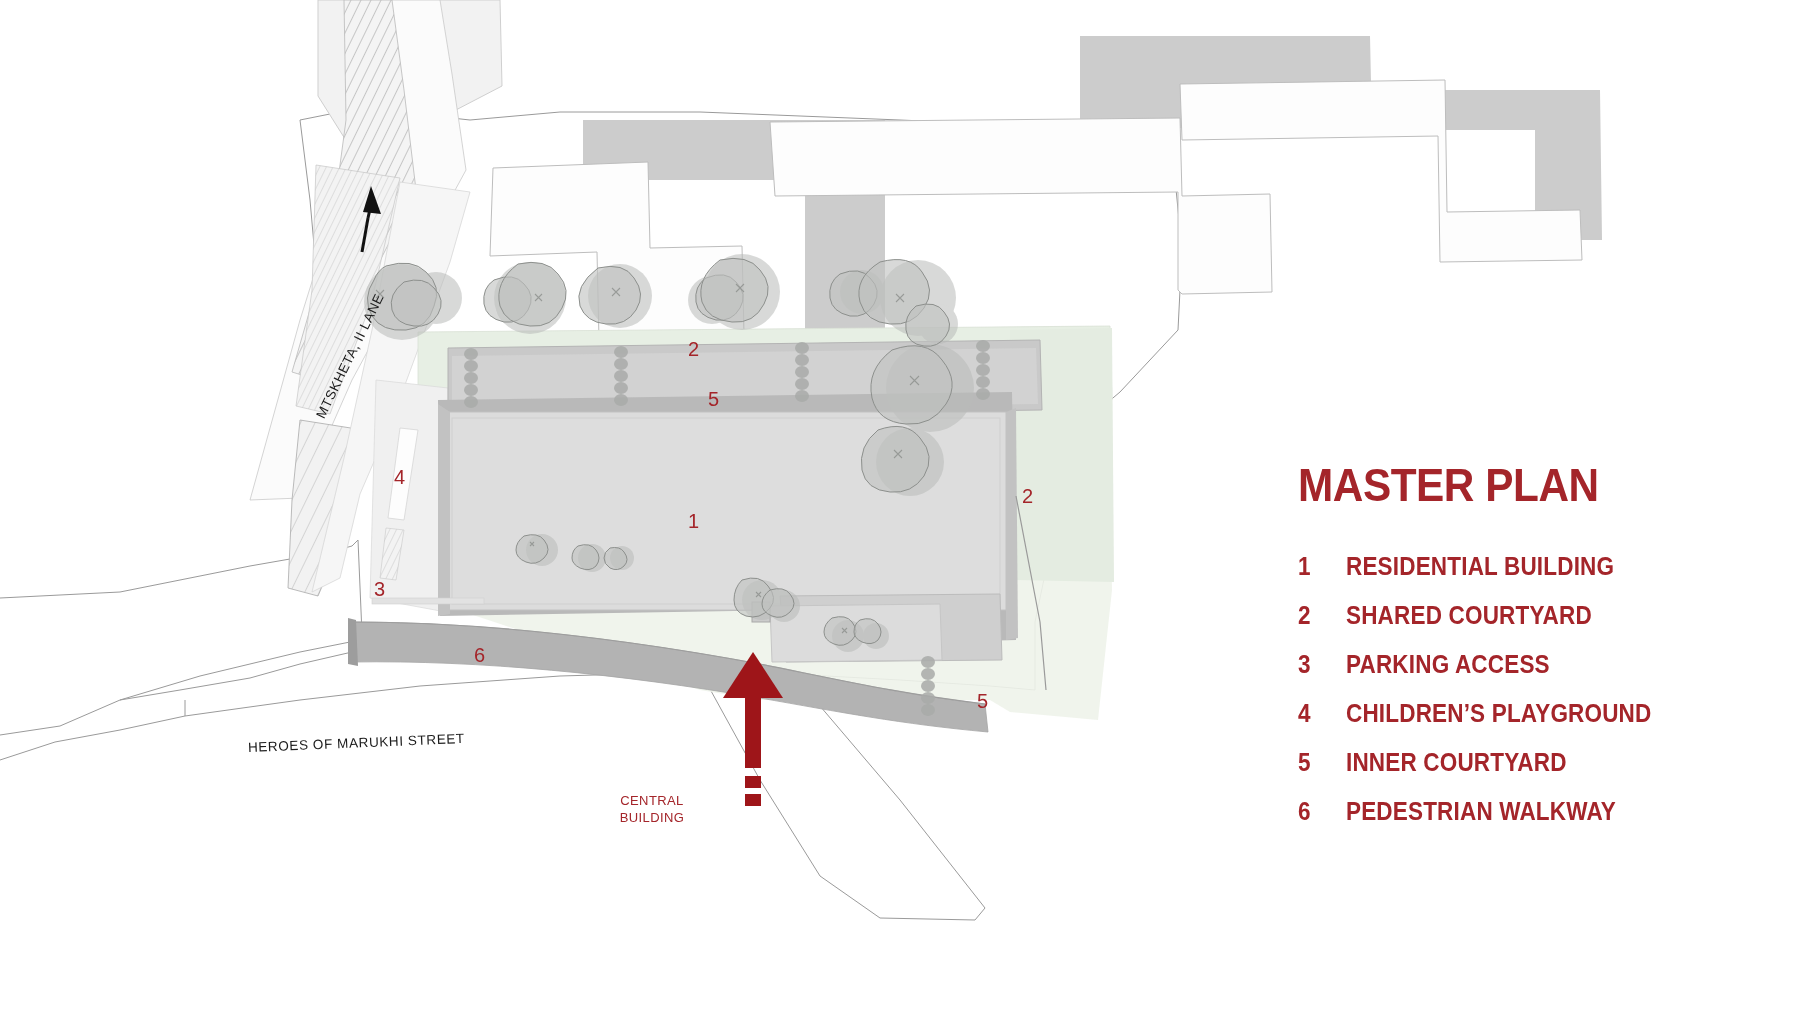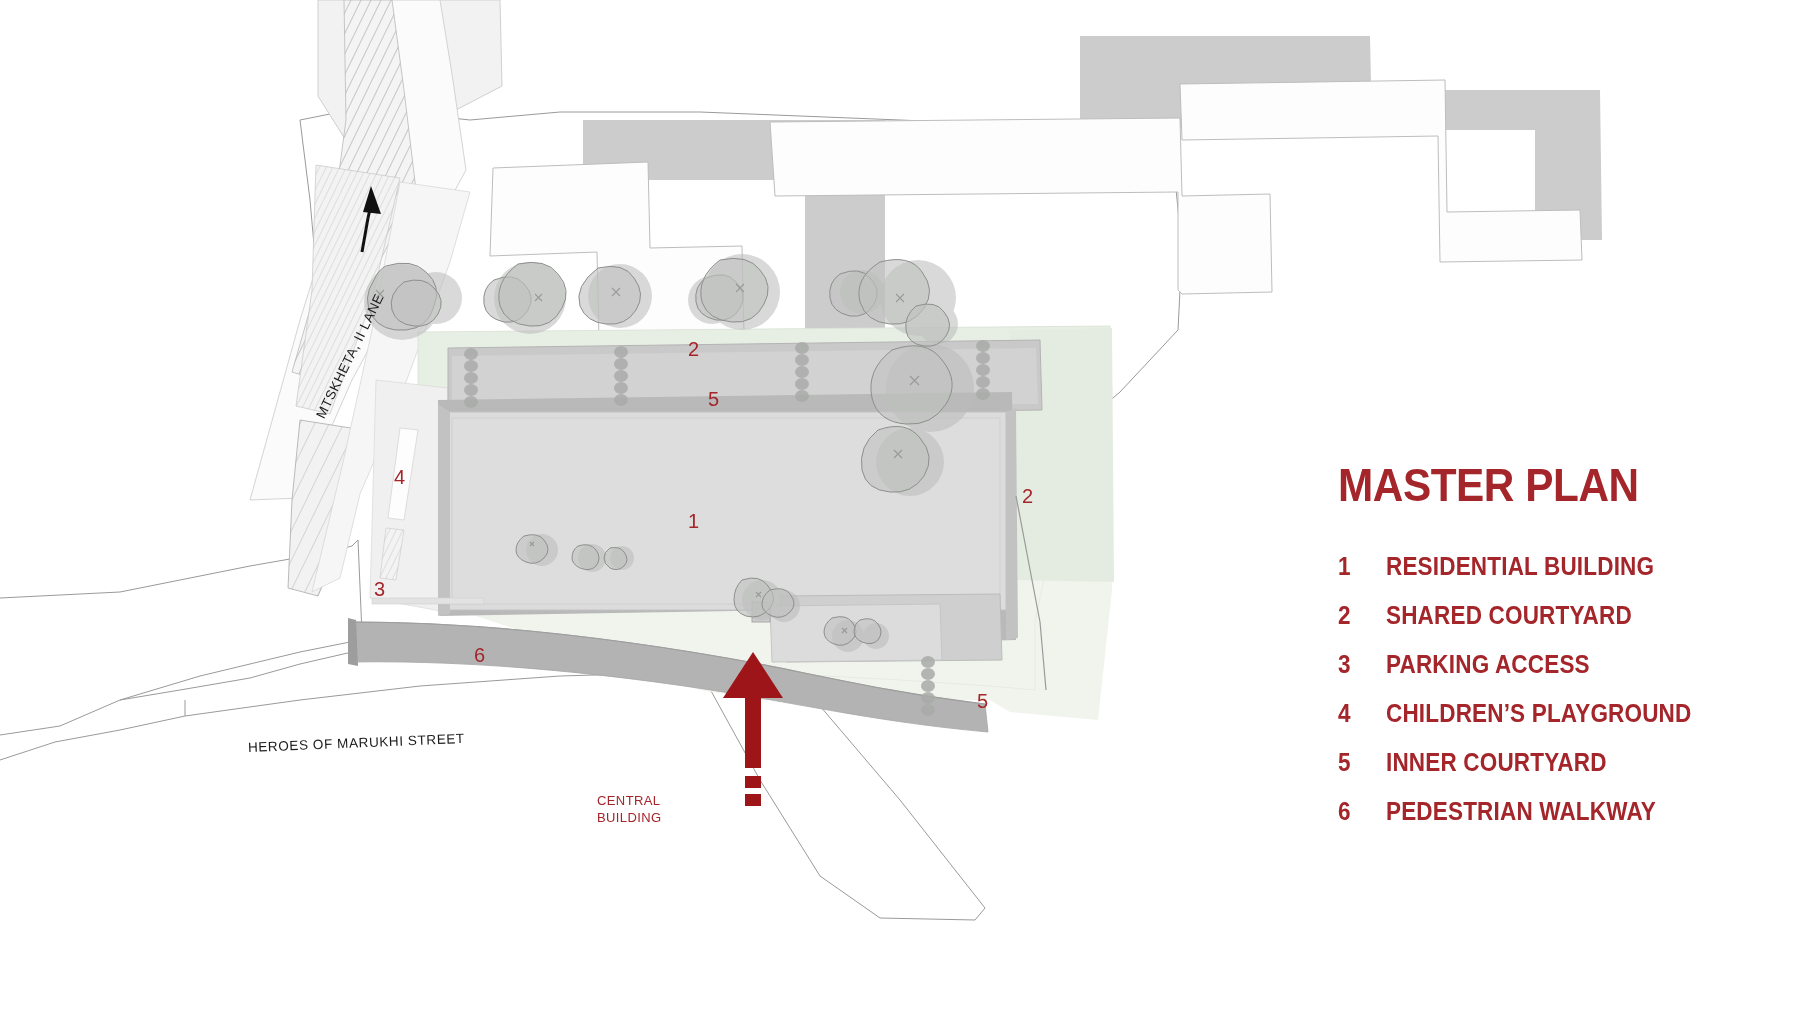--- a/index.html
+++ b/index.html
@@ -24,21 +24,21 @@
   #plan-svg {
     position: absolute;
     left: 0;
     top: 0;
     width: 1800px;
     height: 1012px;
   }
   
   #legend {
     position: absolute;
-    left: 1338px;
+    left: 1298px;
     top: 462px;
     width: 460px;
   }
   #legend-title {
     font-family: "Liberation Sans", sans-serif;
     font-weight: bold;
     font-size: 46px;
     letter-spacing: -0.5px;
     color: #a4252a;
     line-height: 1.0;
@@ -90,21 +90,21 @@
     letter-spacing: 0.6px;
     color: #1b1b1b;
     white-space: nowrap;
     transform-origin: left center;
   }
   #entrance-label {
     position: absolute;
     left: 597px;
     top: 792px;
     width: 110px;
-    text-align: left;
+    text-align: center;
     font-family: "Liberation Sans", sans-serif;
     font-size: 13px;
     line-height: 1.32;
     letter-spacing: 0.4px;
     color: #a4252a;
   }
 </style>
 </head>
 <body>
 

